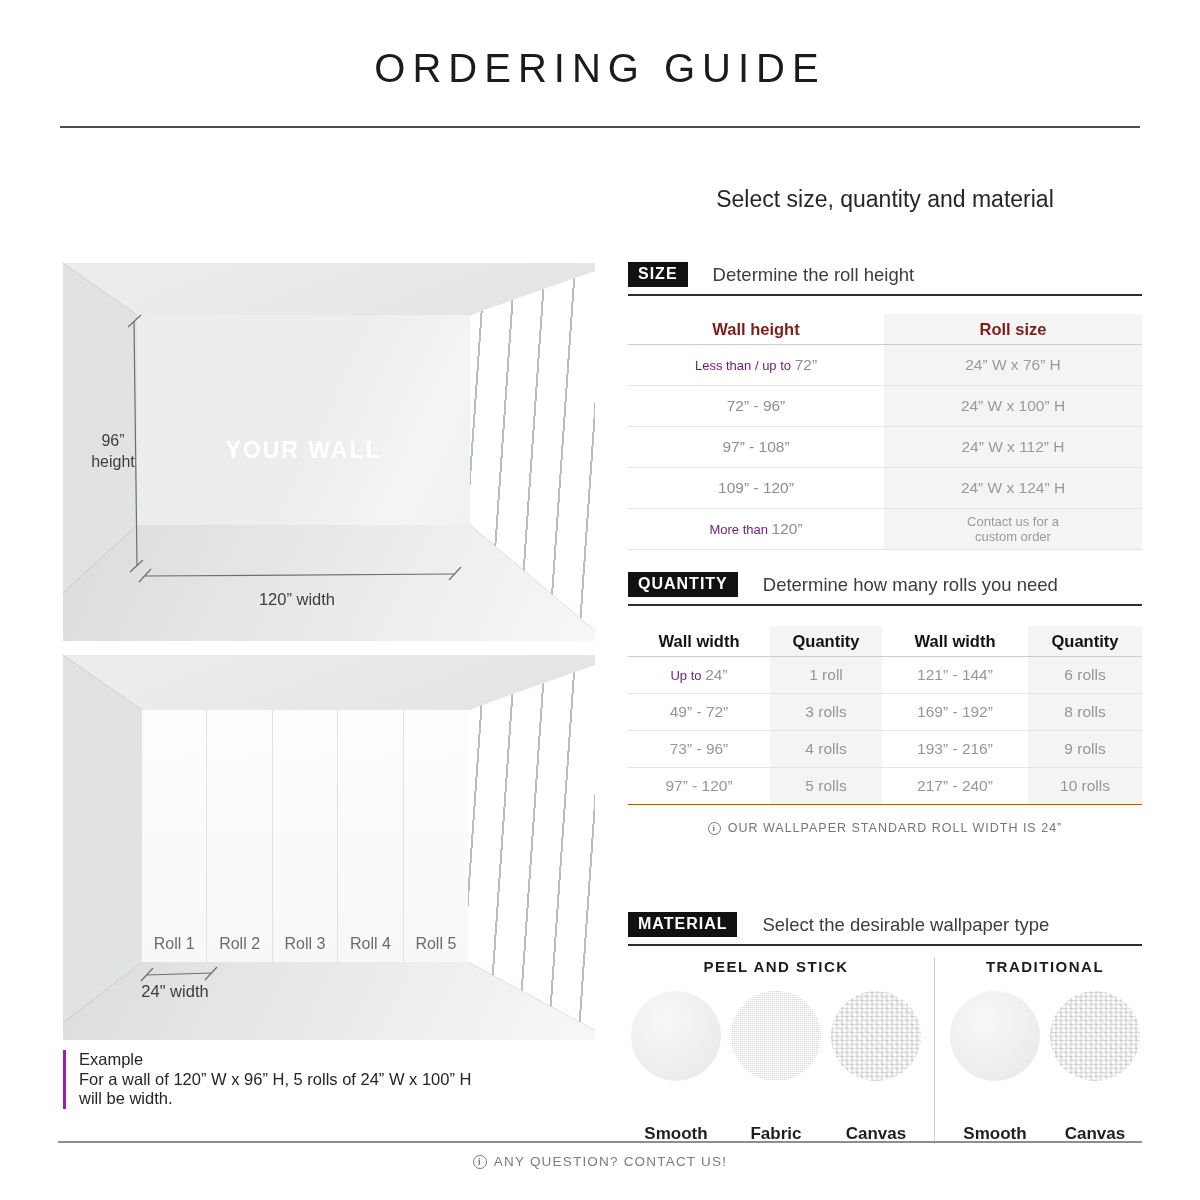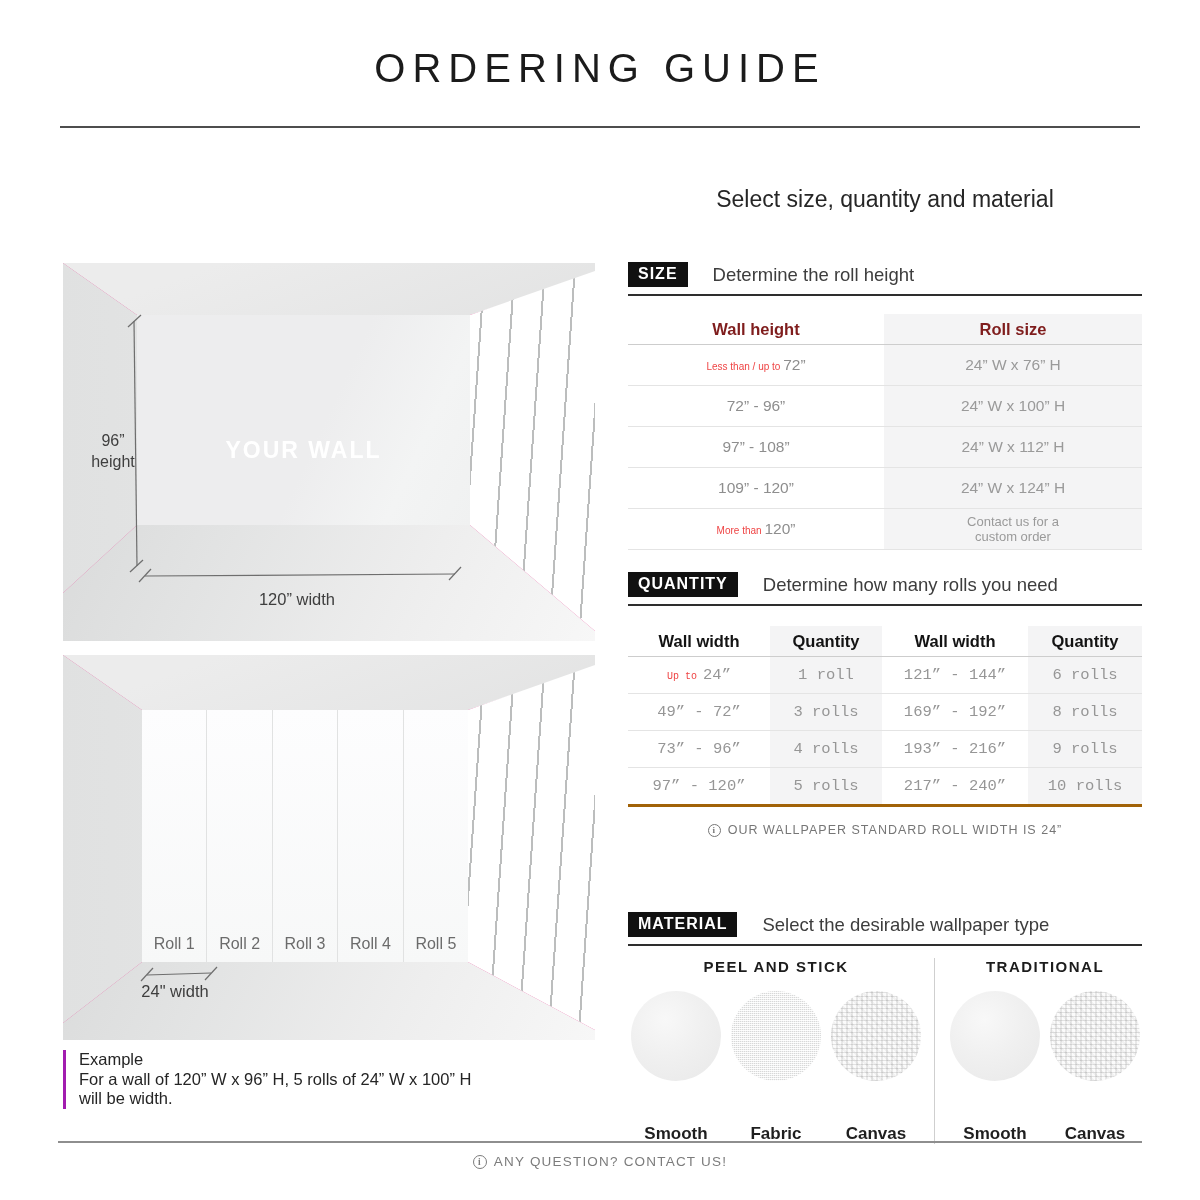--- a/index.html
+++ b/index.html
@@ -78,37 +78,37 @@
   .s-row .c-wall{width:256px;text-align:center;}
   .s-row .c-roll{width:258px;text-align:center;background:#f4f4f5;
     align-self:stretch;display:flex;flex-direction:column;justify-content:center;}
   .s-head{height:30px;}
   .s-head .c-wall,.s-head .c-roll{font-size:16.5px;font-weight:700;color:#7f1d1d;}
   .s-body .s-row{height:40px;border-top:1px solid #e4e4e4;}
   .s-body .s-row:first-child{border-top:1px solid #cdcdcd;}
   .s-body{border-bottom:1px solid #e4e4e4;}
   .s-body .c-wall{font-size:15.5px;color:#8e8e8e;}
   .s-body .c-roll{font-size:15.5px;color:#9a9a9a;}
-  .cell-small{font-size:10px;color:#ef4444;text-align:right;}
+  .cell-small{font-size:13px;color:#701a75;text-align:right;}
   .roll-line2{font-size:13px;line-height:15px;}
 
   
   .q-table{margin-top:20px;}
   .q-row{display:flex;align-items:center;}
   .q-row .q1c{width:142px;text-align:center;}
   .q-row .q2c{width:112px;text-align:center;background:#f4f4f5;align-self:stretch;
     display:flex;align-items:center;justify-content:center;}
   .q-row .q3c{width:146px;text-align:center;}
   .q-row .q4c{width:114px;text-align:center;background:#f4f4f5;align-self:stretch;
     display:flex;align-items:center;justify-content:center;}
   .q-head{height:30px;}
   .q-head .q1c,.q-head .q2c,.q-head .q3c,.q-head .q4c{font-size:16.5px;font-weight:700;color:#131313;}
   .q-body .q-row{height:36px;border-top:1px solid #e4e4e4;}
   .q-body .q-row:first-child{border-top:1px solid #cdcdcd;}
-  .q-body{border-bottom:3px solid #a16207;font-family:Liberation Mono, monospace;}
+  .q-body{border-bottom:1px solid #a16207;}
   .q-body .q1c,.q-body .q2c,.q-body .q3c,.q-body .q4c{font-size:15.5px;color:#969696;}
   .roll-note{margin-top:16px;text-align:center;font-size:12.5px;letter-spacing:1px;
     color:#767676;font-weight:500;display:flex;align-items:center;justify-content:center;gap:7px;}
 
   
   .mat-groups{display:flex;margin-top:12px;}
   .mat-group{box-sizing:border-box;}
   .mat-group.g1{width:307px;border-right:1px solid #cfcfcf;padding-right:10px;}
   .mat-group.g2{flex:1;padding-left:12px;}
   .mat-title{text-align:center;font-size:15px;font-weight:700;letter-spacing:1.5px;color:#1c1c1c;}

